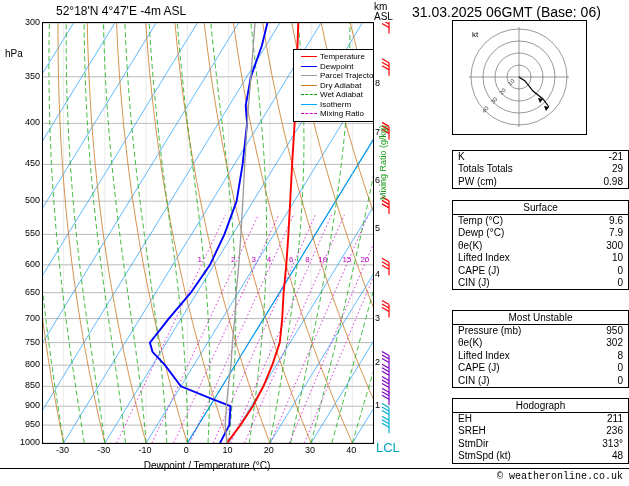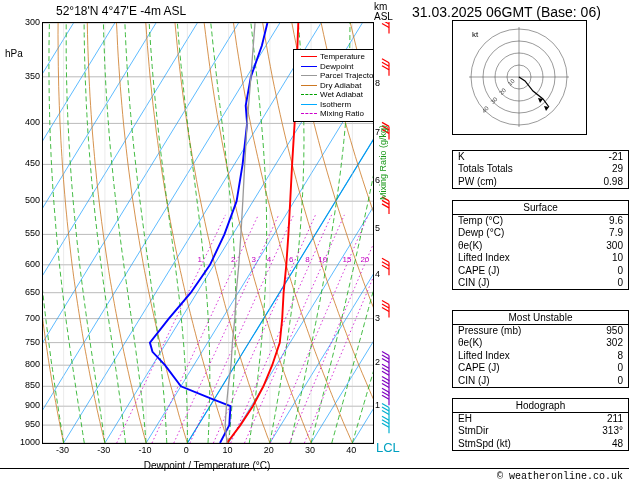--- a/index.html
+++ b/index.html
@@ -400,20 +400,24 @@
           <span class="v">0</span>
         </div>
       </div>
     <div class="tbl" id="tbl-hodo" style="top:398px;">
         <div class="hdr">Hodograph</div>
         <div class="row">
           <span>EH</span>
           <span class="v">211</span>
         </div>
         <div class="row">
+          <span>SREH</span>
+          <span class="v">236</span>
+        </div>
+        <div class="row">
           <span>StmDir</span>
           <span class="v">313°</span>
         </div>
         <div class="row">
           <span>StmSpd (kt)</span>
           <span class="v">48</span>
         </div>
       </div>
   </div>
 

